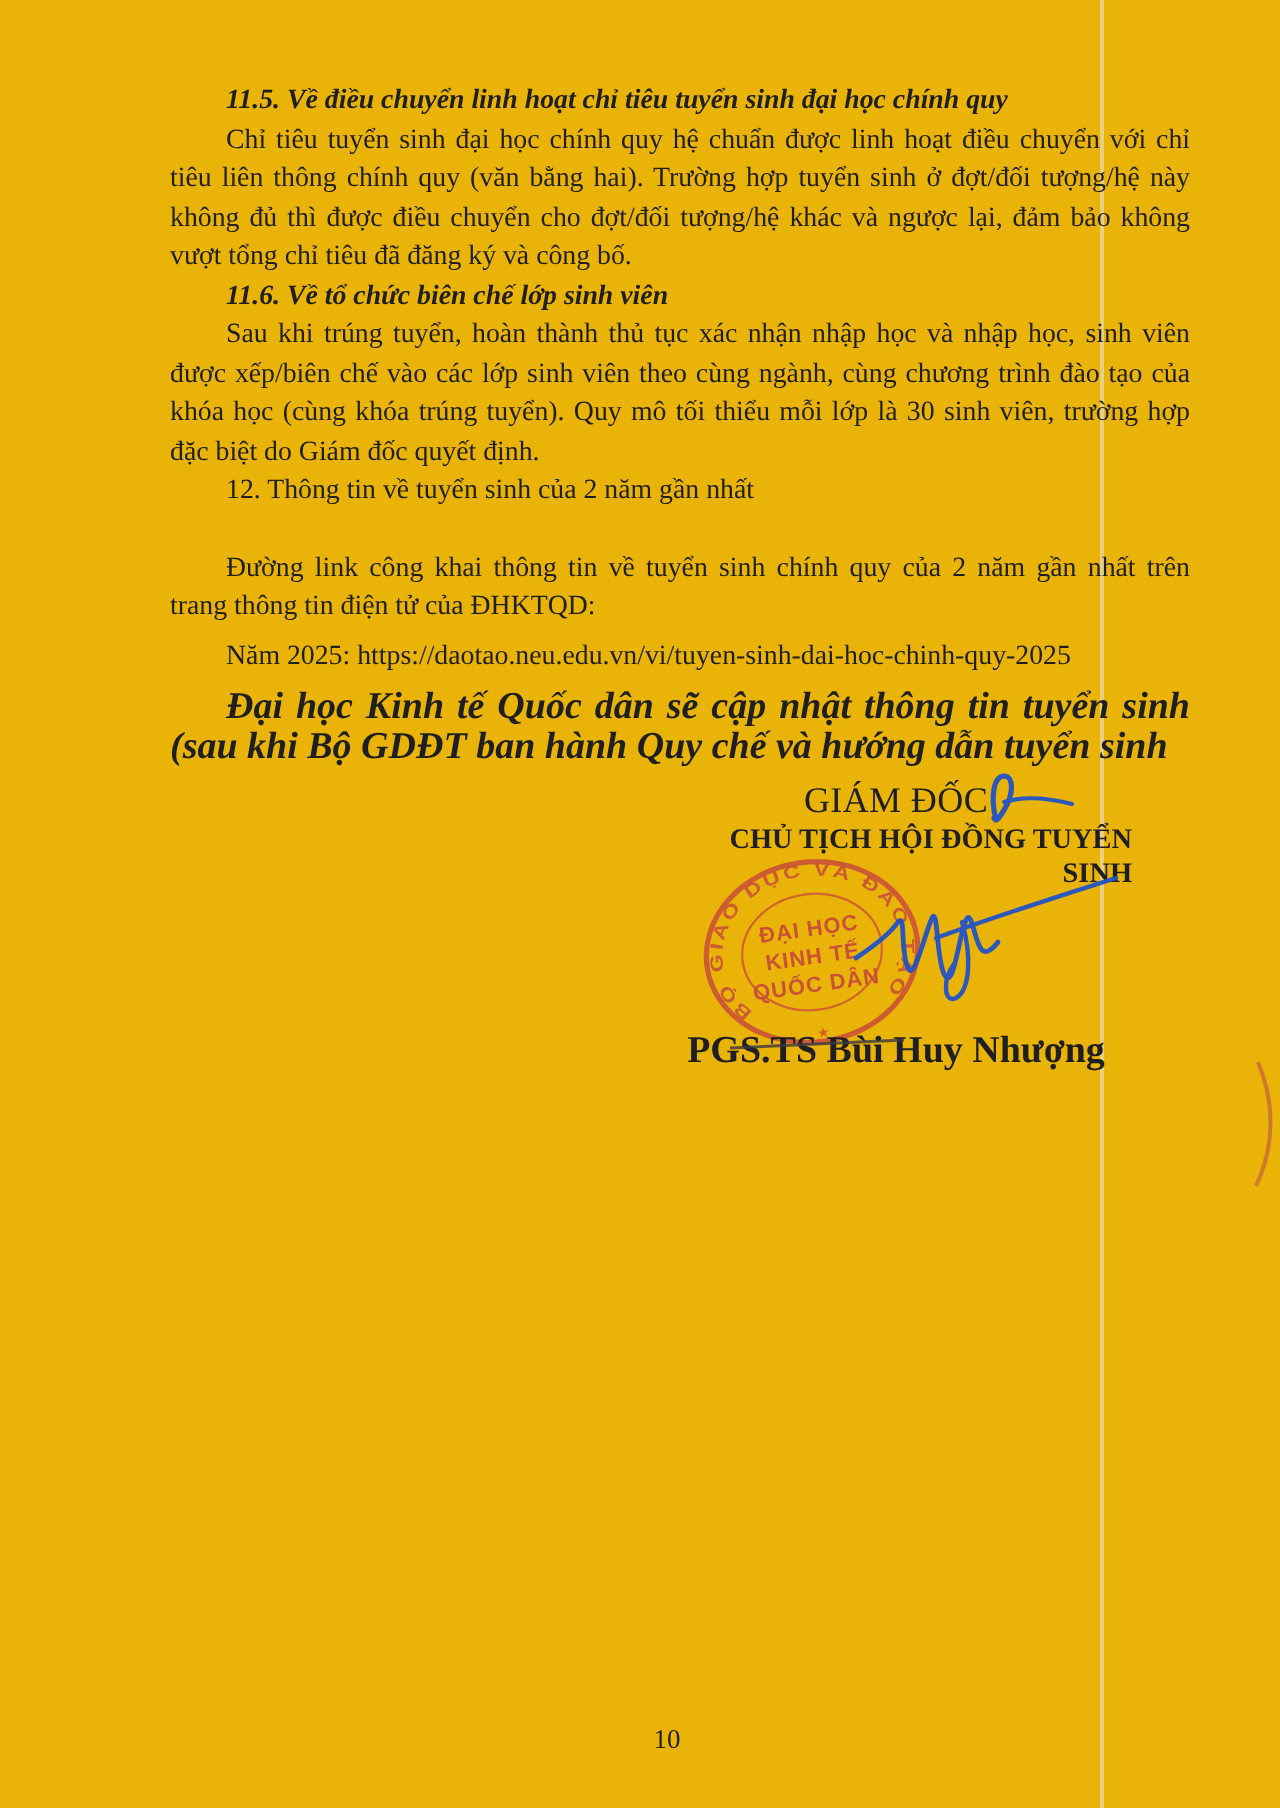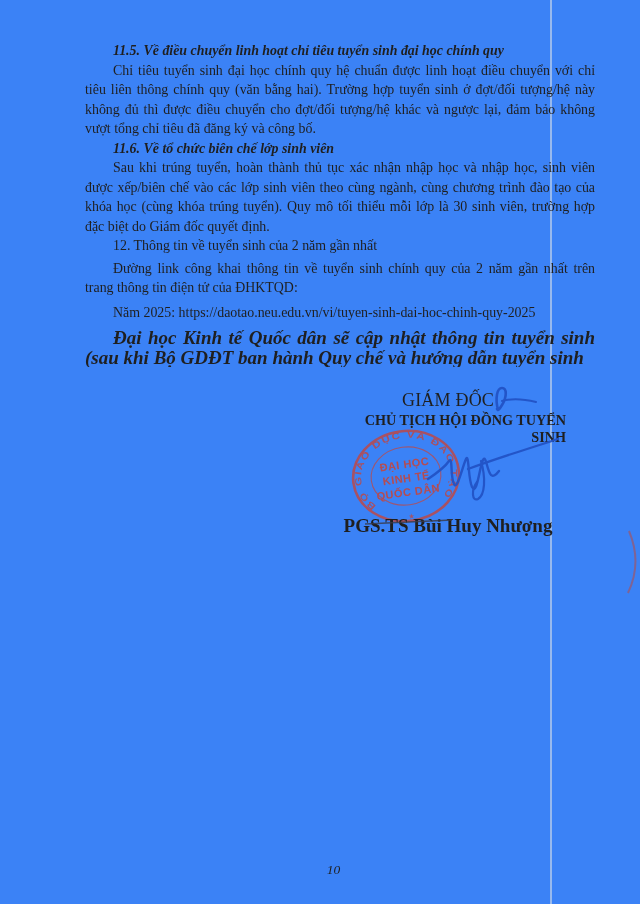--- a/index.html
+++ b/index.html
@@ -1,43 +1,43 @@
 <!DOCTYPE html>
 <html><head>
 <meta charset="utf-8">
 <style>
   html,body { margin:0; padding:0; background:#888; }
   .doc {
     position:relative; width:640px; height:904px;
-    background:#3b82f6; overflow:hidden;
+    background:#eab308; overflow:hidden;
     font-family:"Liberation Serif", serif; color:#1f1f1f;
   }
   
   .crease { position:absolute; left:550px; top:0; width:2px; height:904px;
             background:#e4e7e8; opacity:.55; }
   .content { position:absolute; left:85px; top:41px; width:510px; font-size:13.9px; }
   .ln { height:19.5px; line-height:19.5px; overflow:hidden; }
   .j   { text-align:justify; text-align-last:justify; }
   .ind { text-indent:28px; }
   .hd  { font-weight:700; font-style:italic; }
   .hdu { font-weight:400; }
-  .mt3 { margin-top:3px; } .mt35 { margin-top:5px; } .mt6 { margin-top:6px; }
+  .mt3 { margin-top:19px; } .mt35 { margin-top:5px; } .mt6 { margin-top:6px; }
   .note { font-weight:700; font-style:italic; font-size:19px; }
   .sig-title1 { position:absolute; left:330px; top:390px; width:236px; text-align:center;
                 font-weight:400; font-size:18px; letter-spacing:.2px; }
   .sig-title2 { position:absolute; left:330px; top:412px; width:236px; text-align:right;
                 font-weight:700; font-size:14.2px; }
   .sig-name   { position:absolute; left:330px; top:515px; width:236px; text-align:center;
                 font-weight:700; font-size:19px; }
   .stamp { position:absolute; left:350px; top:428px; width:112px; height:96px;
            transform:rotate(-8deg); opacity:.88; }
   .ink   { position:absolute; left:290px; top:378px; width:290px; height:150px; }
   .edge-arc { position:absolute; left:622px; top:528px; width:18px; height:68px; }
   .page-num { position:absolute; left:85px; top:862px; width:497px; text-align:center;
-              font-size:13.5px;font-style:italic; }
+              font-size:13.5px; }
 </style>
 </head>
 <body>
 
 <div class="doc">
   <div class="crease"></div>
 
   <div class="content">
     <div class="ln hd ind">11.5. Về điều chuyển linh hoạt chỉ tiêu tuyển sinh đại học chính quy</div>
     <div class="ln j ind">Chỉ tiêu tuyển sinh đại học chính quy hệ chuẩn được linh hoạt điều chuyển với chỉ</div>

